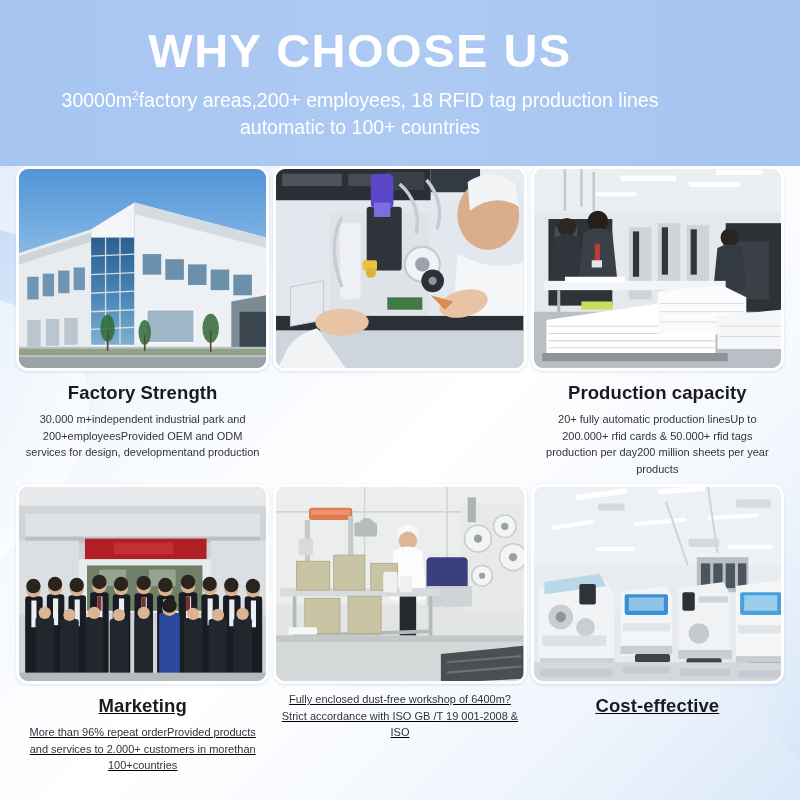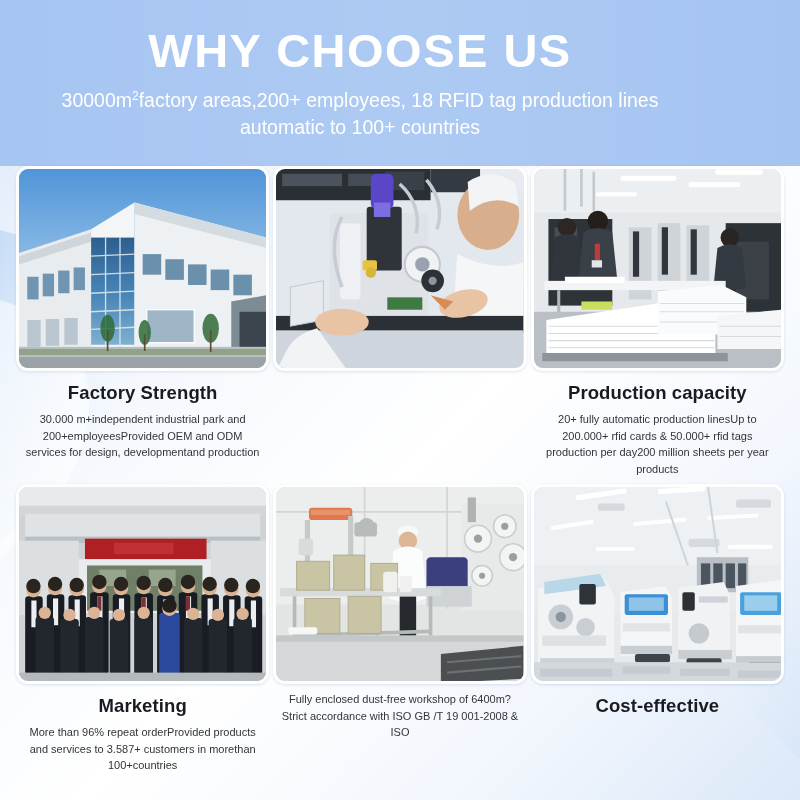--- a/index.html
+++ b/index.html
@@ -329,21 +329,21 @@
         </g>
         <rect x="46" y="132" width="30" height="8" fill="#c9de5e"></rect>
         <rect x="8" y="182" width="180" height="8" fill="#8d949a"></rect>
       </svg>
     </div>
     <div class="cap-title">Production capacity</div>
     <div class="cap-body">20+ fully automatic production linesUp to 200.000+ rfid cards &amp; 50.000+ rfid tags production per day200 million sheets per year products</div>
   </div>
 </div>
 
-<div class="grid row2" style="top:478px;">
+<div class="grid row2" style="top:478px;text-decoration:underline;">
 
   <div class="cell">
     <div class="photo">
       <svg viewBox="0 0 240 200" preserveAspectRatio="xMidYMid slice">
         <rect width="240" height="200" fill="#cfd3d6"></rect>
         <rect x="0" y="0" width="240" height="28" fill="#e8eaec"></rect>
         <rect x="0" y="24" width="240" height="10" fill="#d2d6d9"></rect>
 
         <rect x="6" y="32" width="228" height="26" fill="#dfe3e6"></rect>
         <rect x="6" y="54" width="228" height="6" fill="#b9bfc3"></rect>
@@ -444,21 +444,21 @@
         </g>
 
         <rect x="136" y="128" width="20" height="60" rx="3" fill="#2b4a9e"></rect>
         <circle cx="146" cy="124" r="7" fill="#dcb494"></circle>
         <circle cx="146" cy="121" r="7" fill="#22201d"></circle>
 
         <rect x="0" y="186" width="240" height="14" fill="#b4b9bd"></rect>
       </svg>
     </div>
     <div class="cap-title">Marketing</div>
-    <div class="cap-body">More than 96% repeat orderProvided products and services to 3.587+ customers in morethan 100+countries</div>
+    <div class="cap-body">More than 96% repeat orderProvided products and services to 2.000+ customers in morethan 100+countries</div>
   </div>
 
   <div class="cell">
     <div class="photo">
       <svg viewBox="0 0 240 200" preserveAspectRatio="xMidYMid slice">
         <rect width="240" height="200" fill="#e3e5e4"></rect>
         <rect x="0" y="0" width="240" height="120" fill="#eceeed"></rect>
 
         <g stroke="#d2d5d4" stroke-width="1.6" fill="none">
           <line x1="86" y1="0" x2="86" y2="124"></line>

